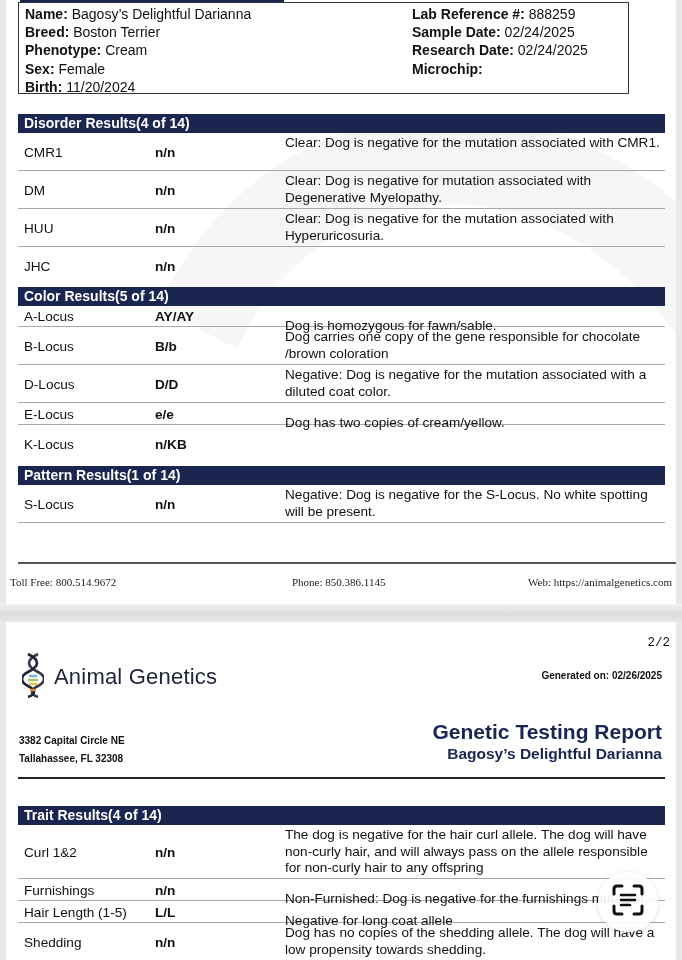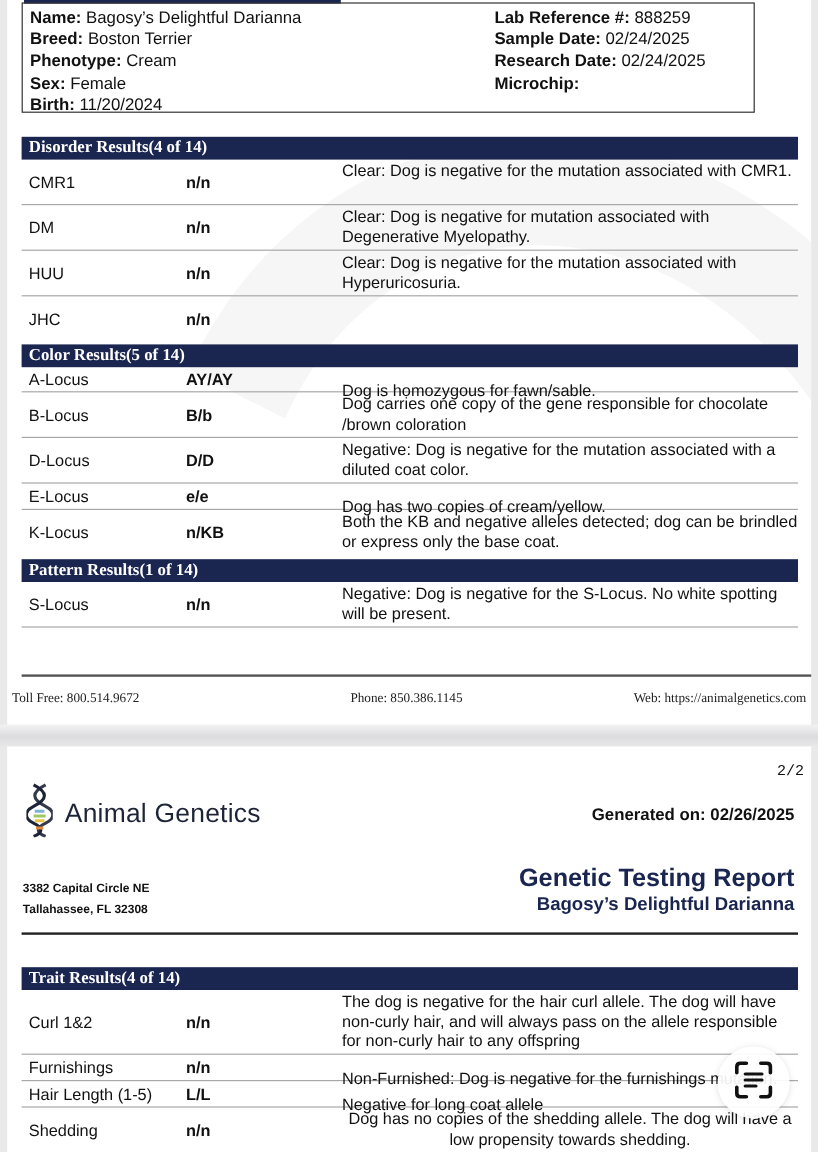--- a/index.html
+++ b/index.html
@@ -27,35 +27,35 @@
     border:1.5px solid #333; box-sizing:border-box; font-size:14px;
   }
   .info-col { position:absolute; top:2px; line-height:18.2px; }
   .info-col.l { left:6px; }
   .info-col.r { left:393px; }
   .info-col b { font-weight:bold; }
 
   .section { position:absolute; left:12px; width:647px; }
   .sec-head {
     background:#1a2550; color:#fff; font-weight:bold; font-size:14px;
-    height:19px; line-height:19px; padding-left:6px;font-family:Liberation Serif, serif;
+    height:19px; line-height:19px; padding-left:6px;
   }
   .row { position:relative; border-bottom:1.5px solid #a8a8a8; font-size:13.6px; }
   .row .c1 { position:absolute; left:6px; top:50%; transform:translateY(-50%); }
   .row .c2 { position:absolute; left:137px; top:50%; transform:translateY(-50%); font-weight:bold; }
   .row .c3 { margin-left:267px; line-height:16.5px; padding:2px 0 1px; min-height:16px; }
   .row.single .c3 { padding:12px 0 2px; }
 
   .footer-line { position:absolute; left:12px; width:659px; top:562px; height:1.5px; background:#555; }
   .footer { position:absolute; top:576px; font-family:"Liberation Serif", serif; font-size:11px; color:#222; }
 
   .pagenum { position:absolute; right:6px; top:14px; font-family:Liberation Mono, monospace; font-size:12.5px; }
   .logo { position:absolute; left:16px; top:30px; display:flex; align-items:center; }
   .logo-text { font-size:22px; color:#1e2438; margin-left:10px; letter-spacing:0.2px; }
-  .generated { position:absolute; right:14px; top:48px; font-weight:bold; font-size:14px; }
+  .generated { position:absolute; right:14px; top:48px; font-weight:bold; font-size:10px; }
   .addr { position:absolute; left:13px; top:110px; font-weight:bold; font-size:10px; line-height:17.5px; }
   .report-title { position:absolute; right:14px; top:98px; text-align:right; color:#1a2550; font-weight:bold; }
   .report-title .t1 { font-size:21px; line-height:24px; }
   .report-title .t2 { font-size:15.5px; line-height:20px; }
   .sep2 { position:absolute; left:12px; width:647px; top:155px; height:2px; background:#222; }
 
   .fab {
     position:absolute; left:598px; top:872px; width:60px; height:60px; border-radius:50%;
     background:rgba(255,255,255,0.92); box-shadow:0 1px 6px rgba(0,0,0,0.12);
     display:flex; align-items:center; justify-content:center;
@@ -125,21 +125,20 @@
       <div class="c3">Negative: Dog is negative for the mutation associated with a diluted coat color.</div>
     </div>
     <div class="row single" style="height:21px;">
       <span class="c1">E-Locus</span>
       <span class="c2">e/e</span>
       <div class="c3">Dog has two copies of cream/yellow.</div>
     </div>
     <div class="row" style="height:37px; border-bottom:none;">
       <span class="c1">K-Locus</span>
       <span class="c2">n/KB</span>
-      <div class="c3">Both the KB and negative alleles detected; dog can be brindled or express only the base coat.</div>
     </div>
   </div>
 
   <div class="section" style="top:466px;">
     <div class="sec-head">Pattern Results(1 of 14)</div>
     <div class="row" style="height:37px;">
       <span class="c1">S-Locus</span>
       <span class="c2">n/n</span>
       <div class="c3">Negative: Dog is negative for the S-Locus. No white spotting will be present.</div>
     </div>
@@ -194,21 +193,21 @@
     <div class="row single" style="height:21px;">
       <span class="c1">Furnishings</span>
       <span class="c2">n/n</span>
       <div class="c3">Non-Furnished: Dog is negative for the furnishings mutation.</div>
     </div>
     <div class="row single" style="height:21px;">
       <span class="c1">Hair Length (1-5)</span>
       <span class="c2">L/L</span>
       <div class="c3">Negative for long coat allele</div>
     </div>
-    <div class="row" style="height:37px;text-align:center;">
+    <div class="row" style="height:37px;">
       <span class="c1">Shedding</span>
       <span class="c2">n/n</span>
       <div class="c3">Dog has no copies of the shedding allele. The dog will have a low propensity towards shedding.</div>
     </div>
   </div>
 </div>
 
 <div class="fab">
   <span>
     <svg width="34" height="34" viewBox="0 0 34 34">

